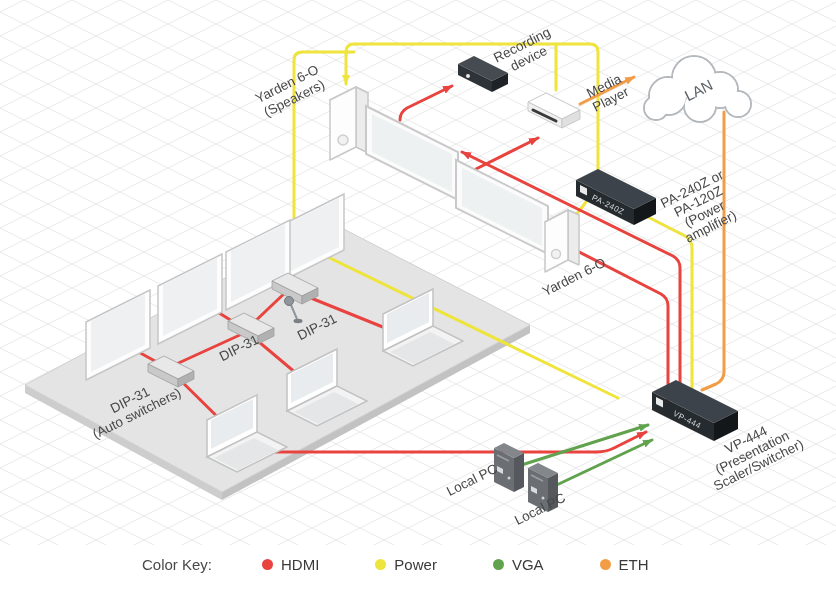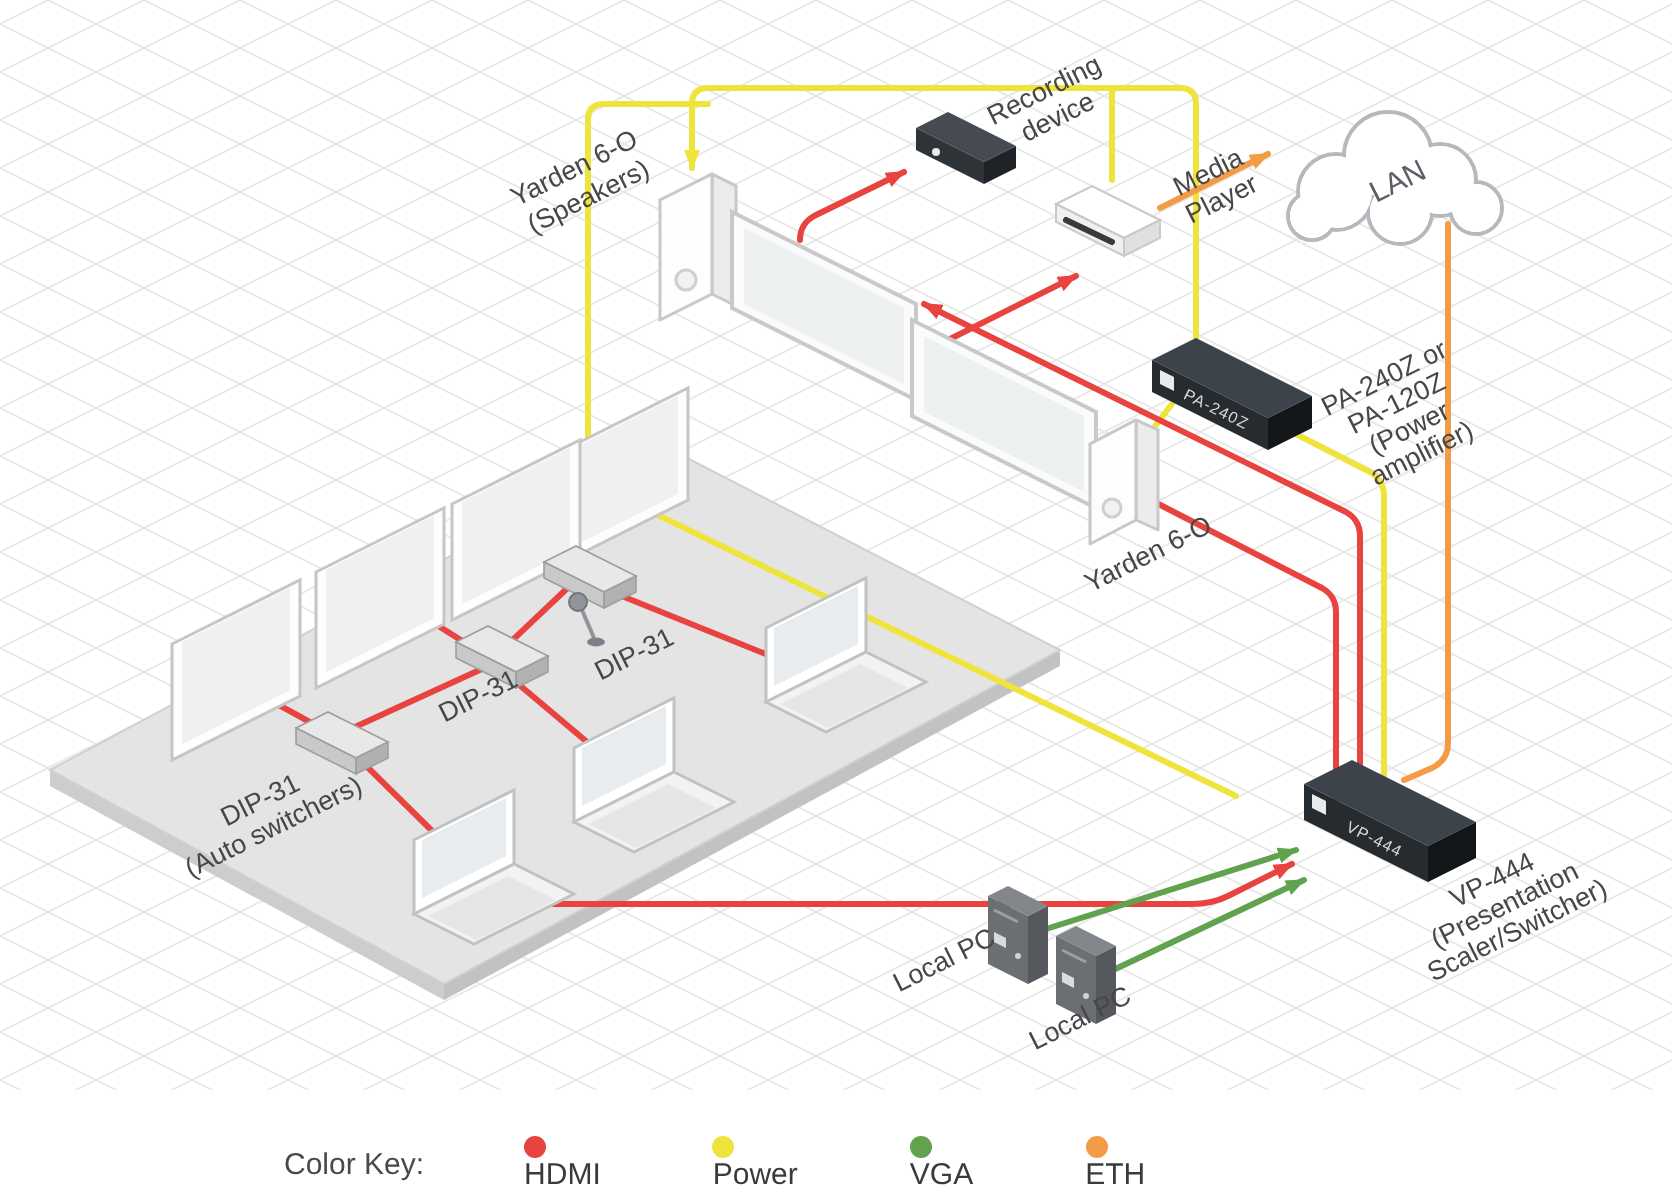--- a/index.html
+++ b/index.html
@@ -3,24 +3,24 @@
 <meta charset="utf-8">
 <style>
   html,body{margin:0;padding:0;background:#fff;}
   .stage{position:relative;width:836px;height:597px;background:#ffffff;overflow:hidden;
          font-family:"Liberation Sans",sans-serif;}
   .stage svg{position:absolute;left:0;top:0;}
   .lbl{font-family:"Liberation Sans",sans-serif;font-size:13.5px;fill:#474747;}
   .devtxt{font-family:"Liberation Sans",sans-serif;font-size:8px;fill:#d6dadd;letter-spacing:.6px;}
   .lantxt{font-family:"Liberation Sans",sans-serif;font-size:15px;fill:#5a6065;}
   .wire{fill:none;stroke-width:3;stroke-linecap:round;stroke-linejoin:round;}
-  .legend{position:absolute;left:142px;top:568px;display:flex;align-items:center;
+  .legend{position:absolute;left:142px;top:556px;display:flex;align-items:center;
           font-size:15px;color:#3a3a3a;}
   .legend-title{margin-right:50px;color:#4a4a4a;}
-  .legend-item{display:flex;margin-right:56px;flex-direction:column;}
+  .legend-item{display:flex;align-items:center;margin-right:56px;}
   .legend-dot{width:11px;height:11px;border-radius:50%;margin-right:8px;display:inline-block;}
 </style>
 </head>
 <body>
 
 <div class="stage">
 <svg width="836" height="597" viewBox="0 0 836 597">
   <defs>
     <pattern id="isogrid" width="48" height="24" patternUnits="userSpaceOnUse">
       <path d="M0,12 L24,0 L48,12 L24,24 Z" fill="none" stroke="#e9e9e9" stroke-width="1"></path>

